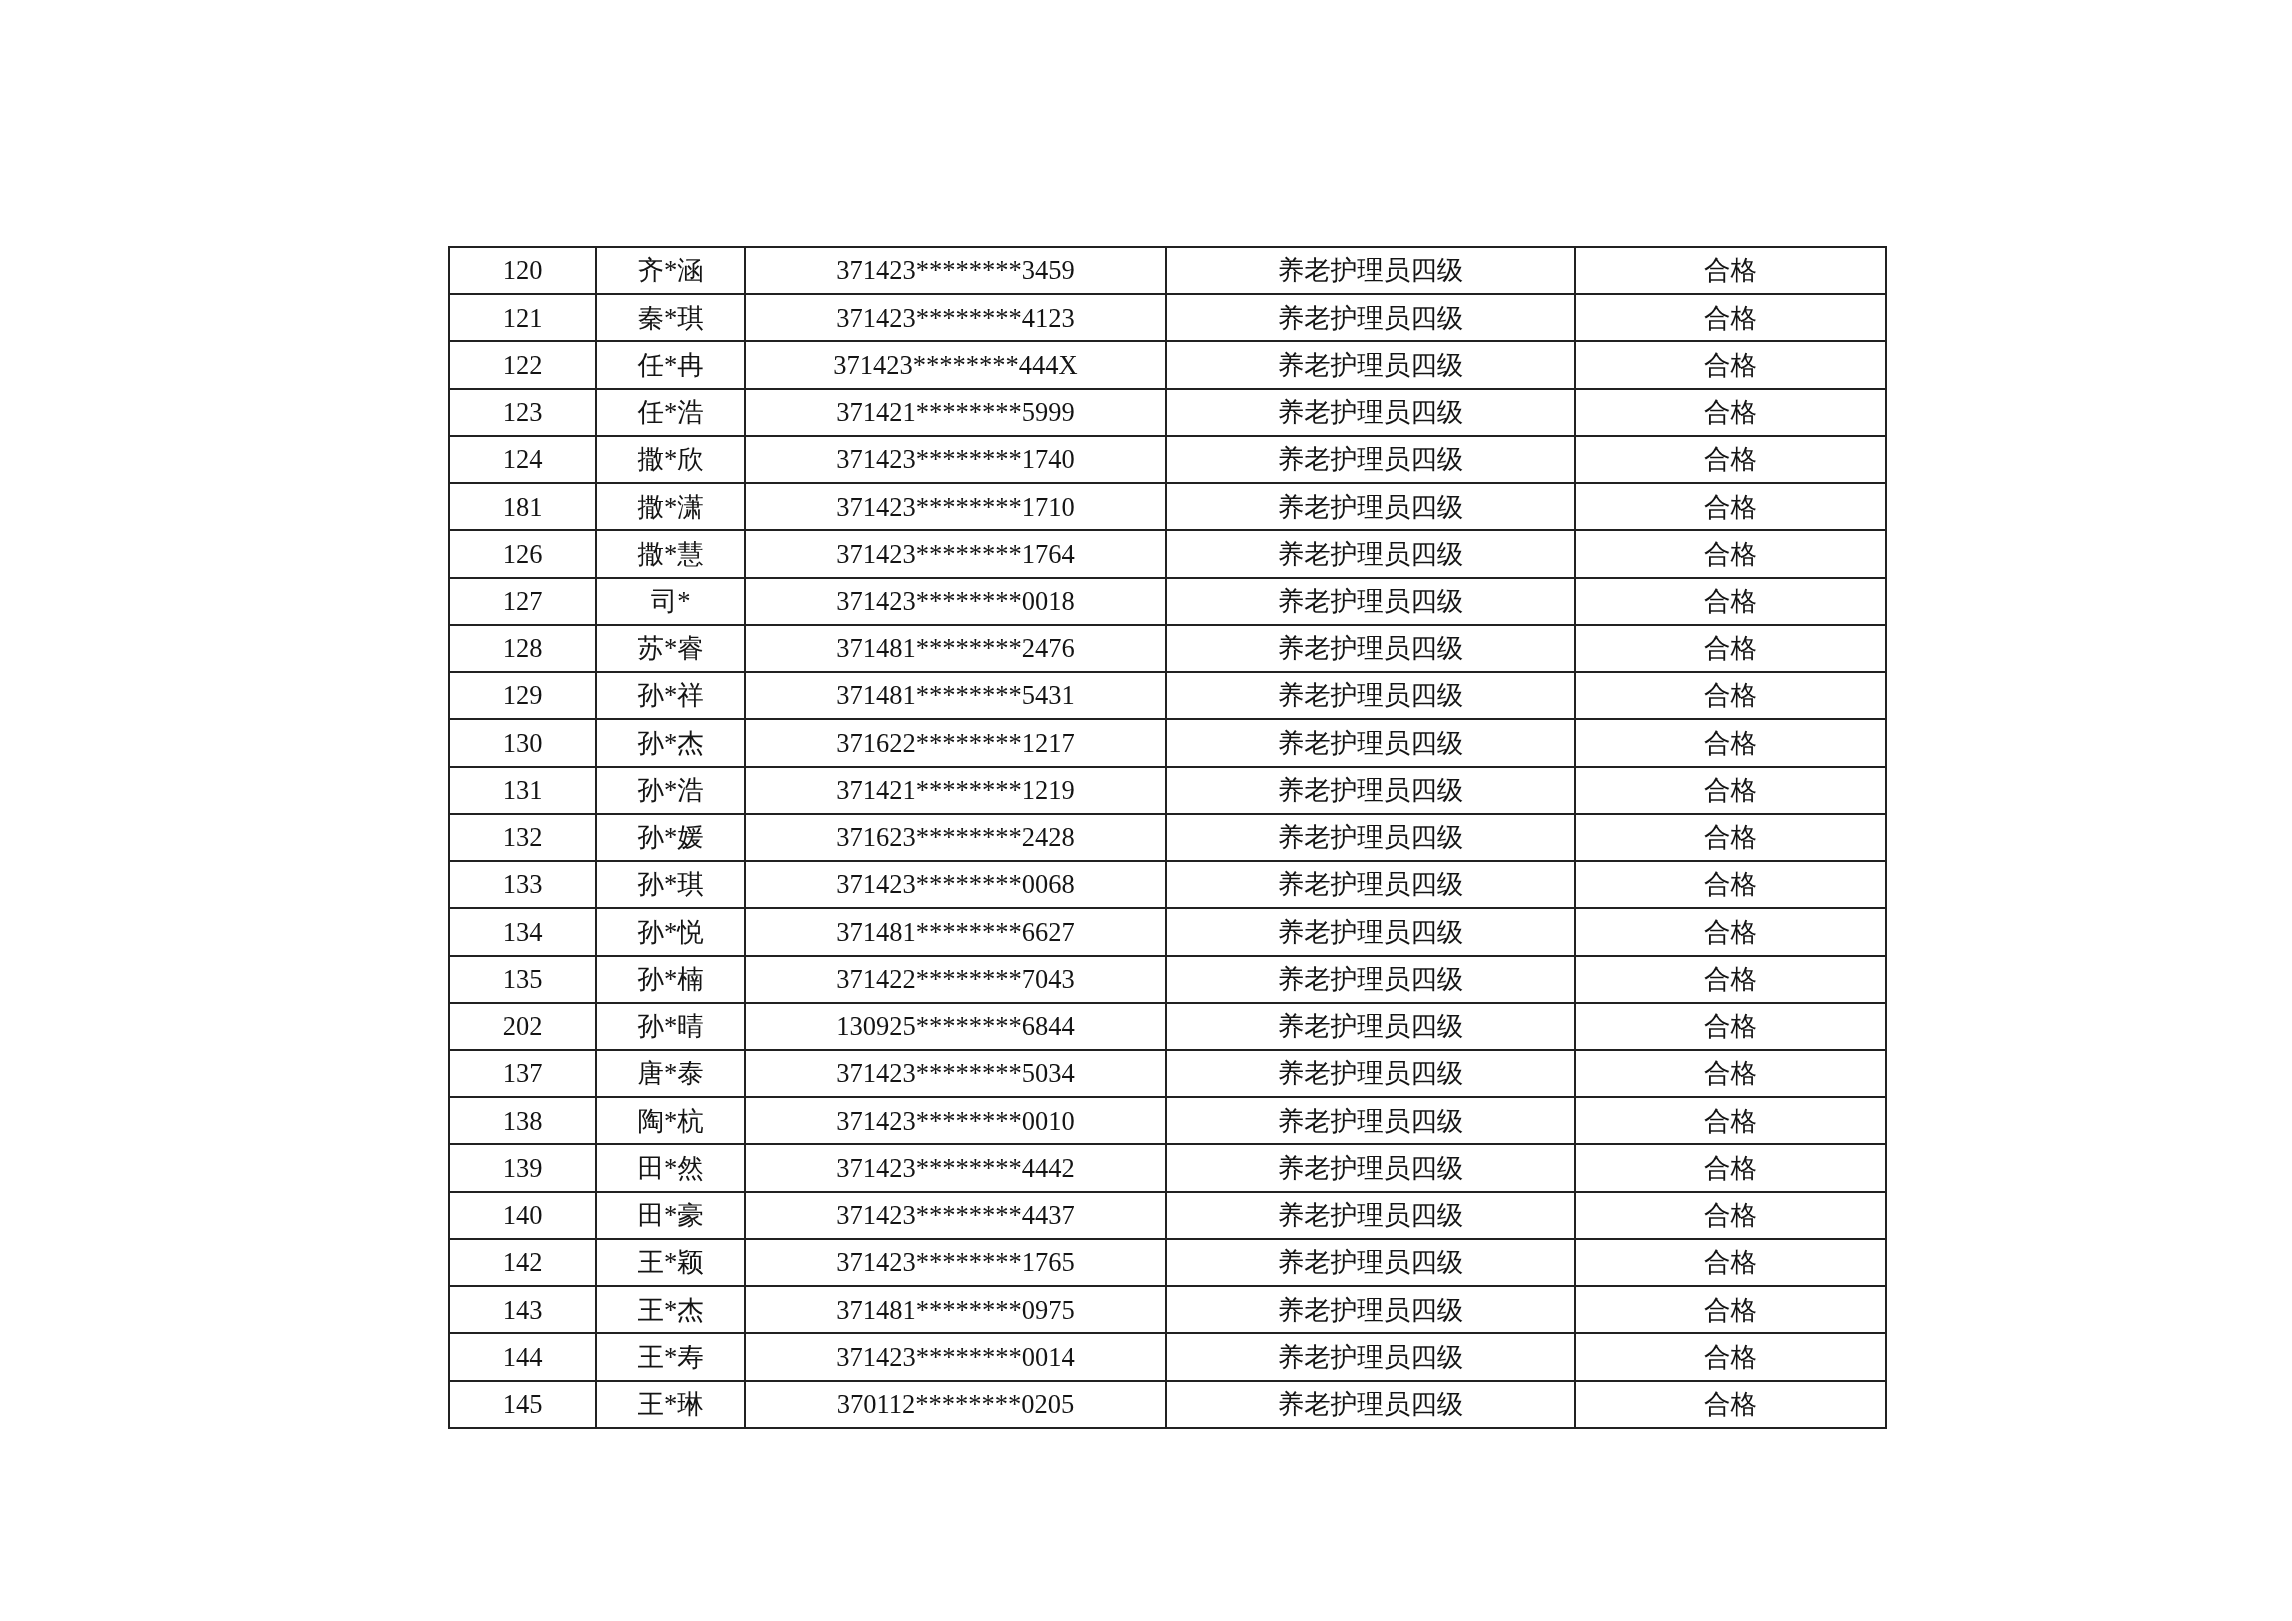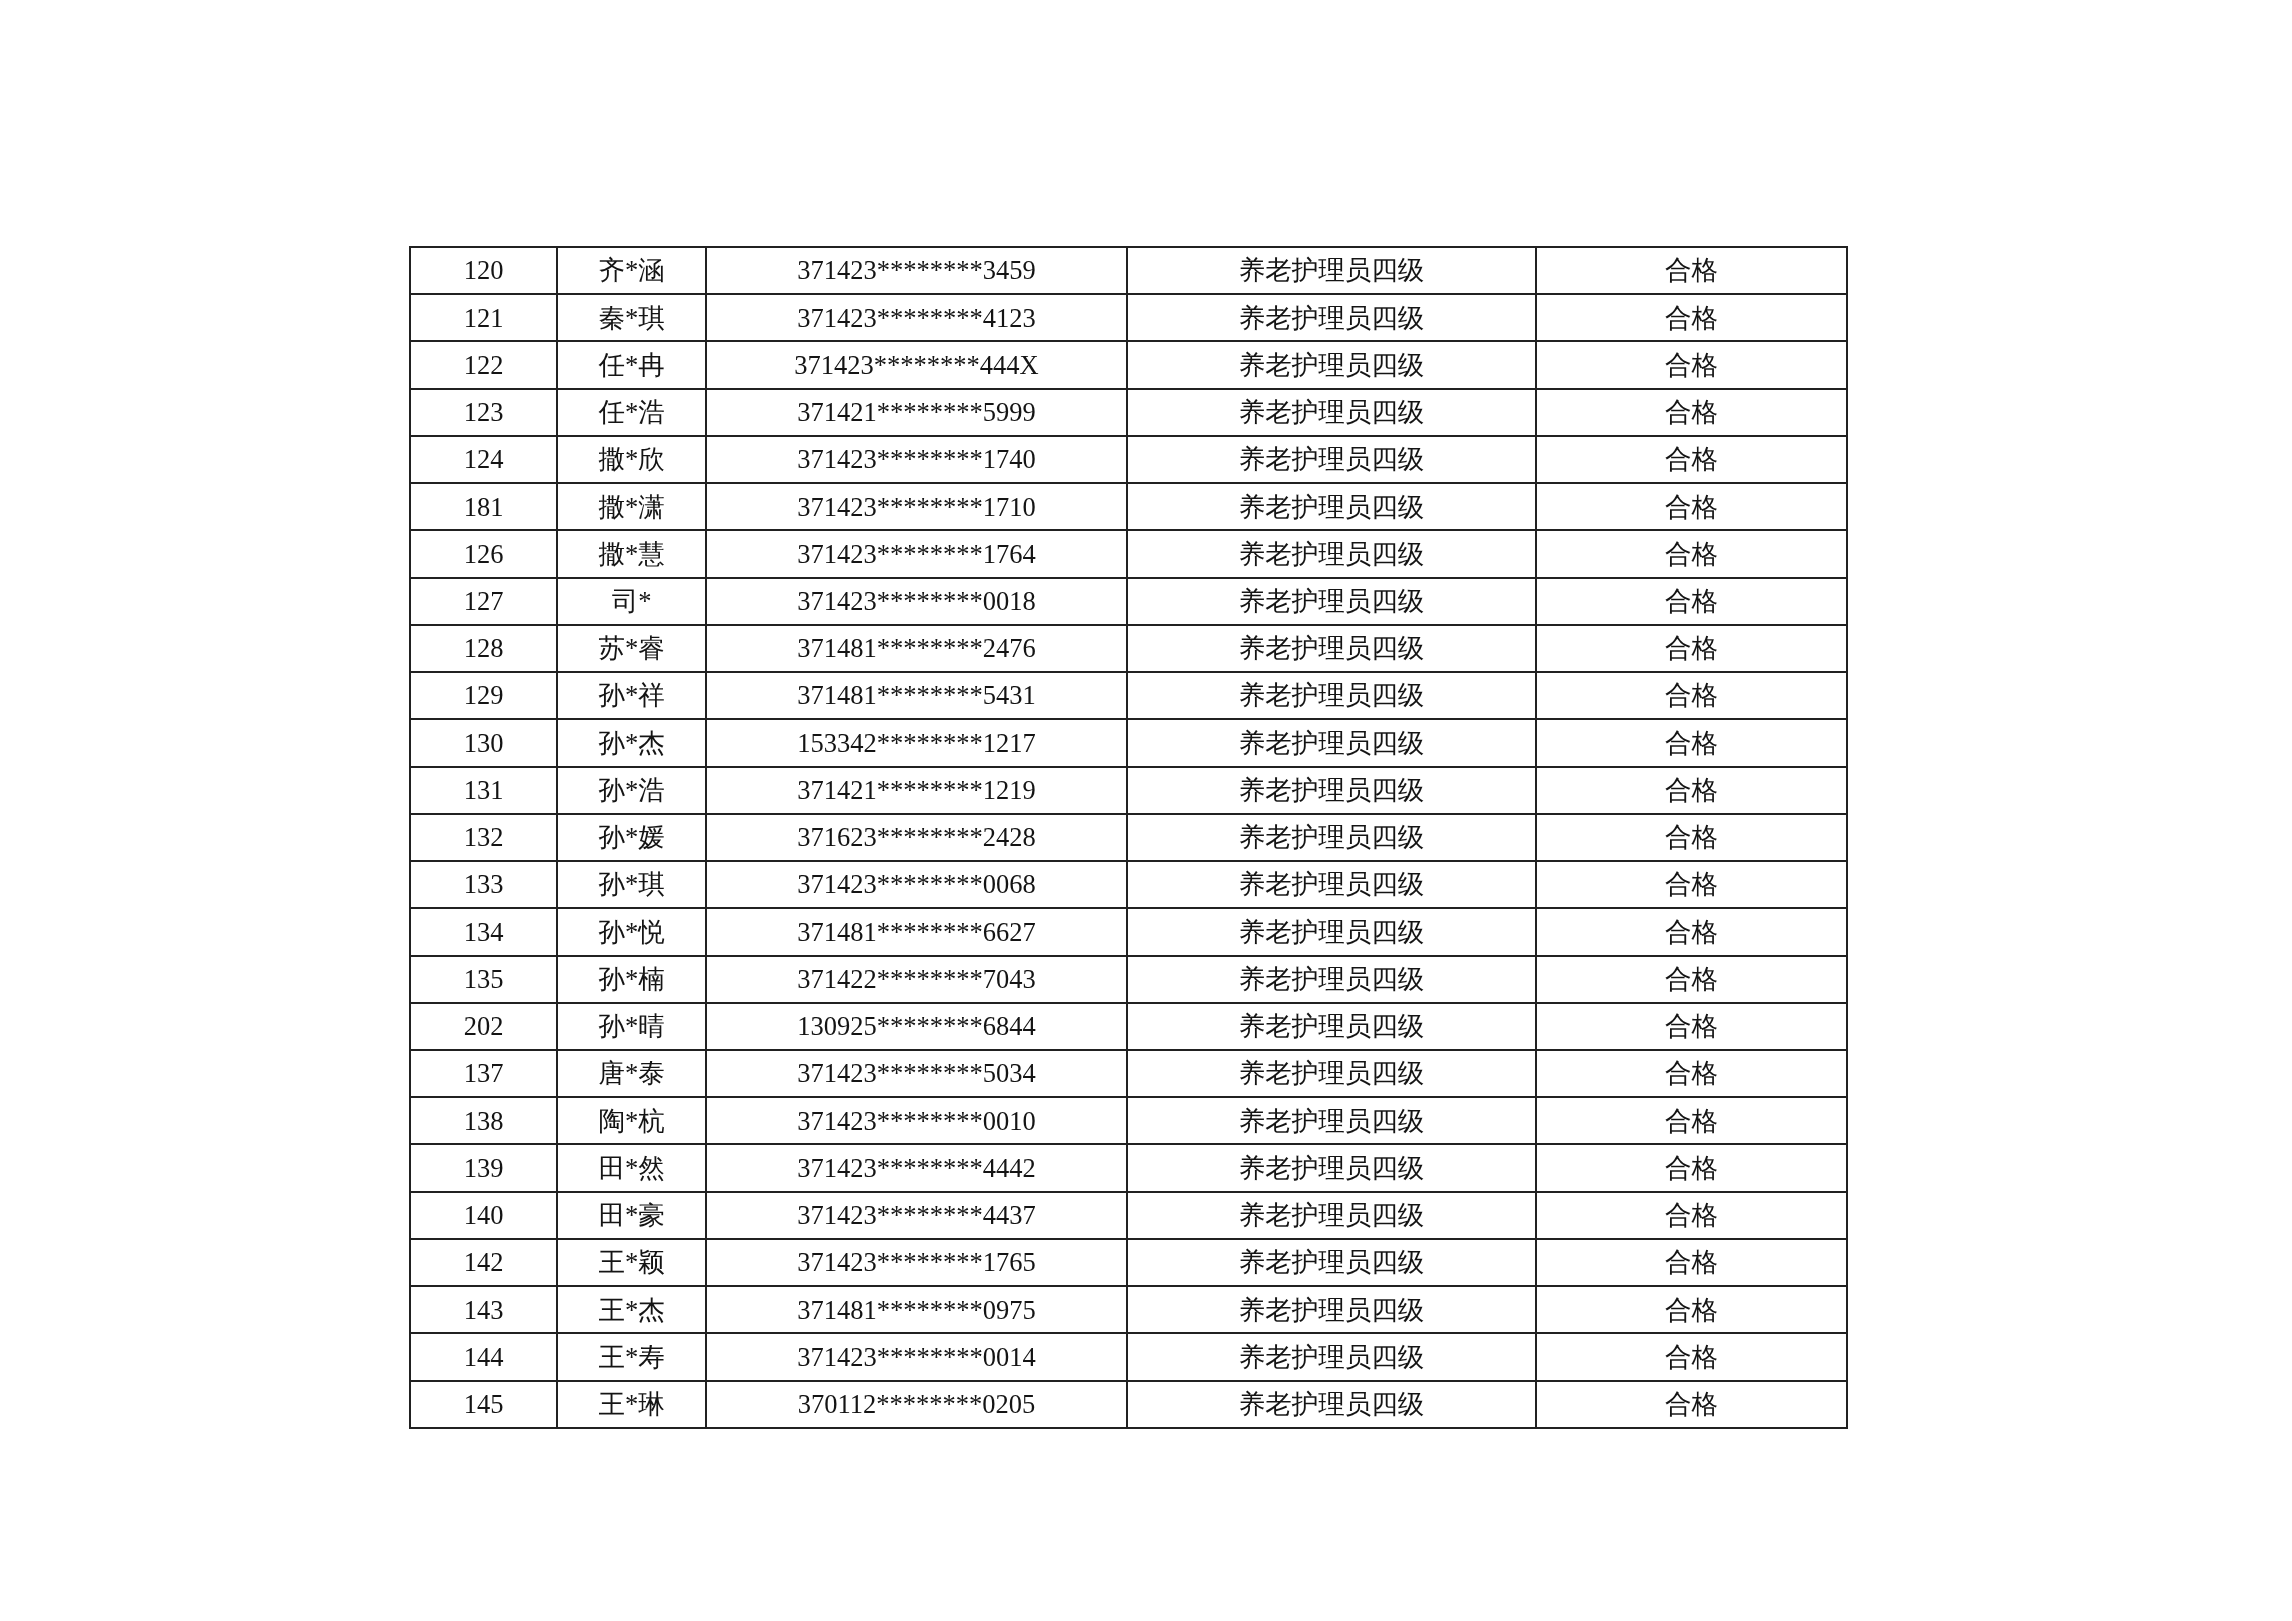--- a/index.html
+++ b/index.html
@@ -14,21 +14,21 @@
   }
   body {
     width: 2293px;
     height: 1621px;
     background: var(--page-bg);
     position: relative;
     font-family: "Liberation Serif", "DejaVu Serif", serif;
   }
   .table-wrap {
     position: absolute;
-    left: 409px;
+    left: 448px;
     top: 246px;
   }
   table.results {
     border-collapse: collapse;
     table-layout: fixed;
     width: 1437px;
     height: 1183px;
     background: var(--page-bg);
   }
   table.results td {
@@ -122,21 +122,21 @@
         <tr>
           <td>129</td>
           <td>孙*祥</td>
           <td>371481********5431</td>
           <td>养老护理员四级</td>
           <td>合格</td>
         </tr>
         <tr>
           <td>130</td>
           <td>孙*杰</td>
-          <td>153342********1217</td>
+          <td>371622********1217</td>
           <td>养老护理员四级</td>
           <td>合格</td>
         </tr>
         <tr>
           <td>131</td>
           <td>孙*浩</td>
           <td>371421********1219</td>
           <td>养老护理员四级</td>
           <td>合格</td>
         </tr>

